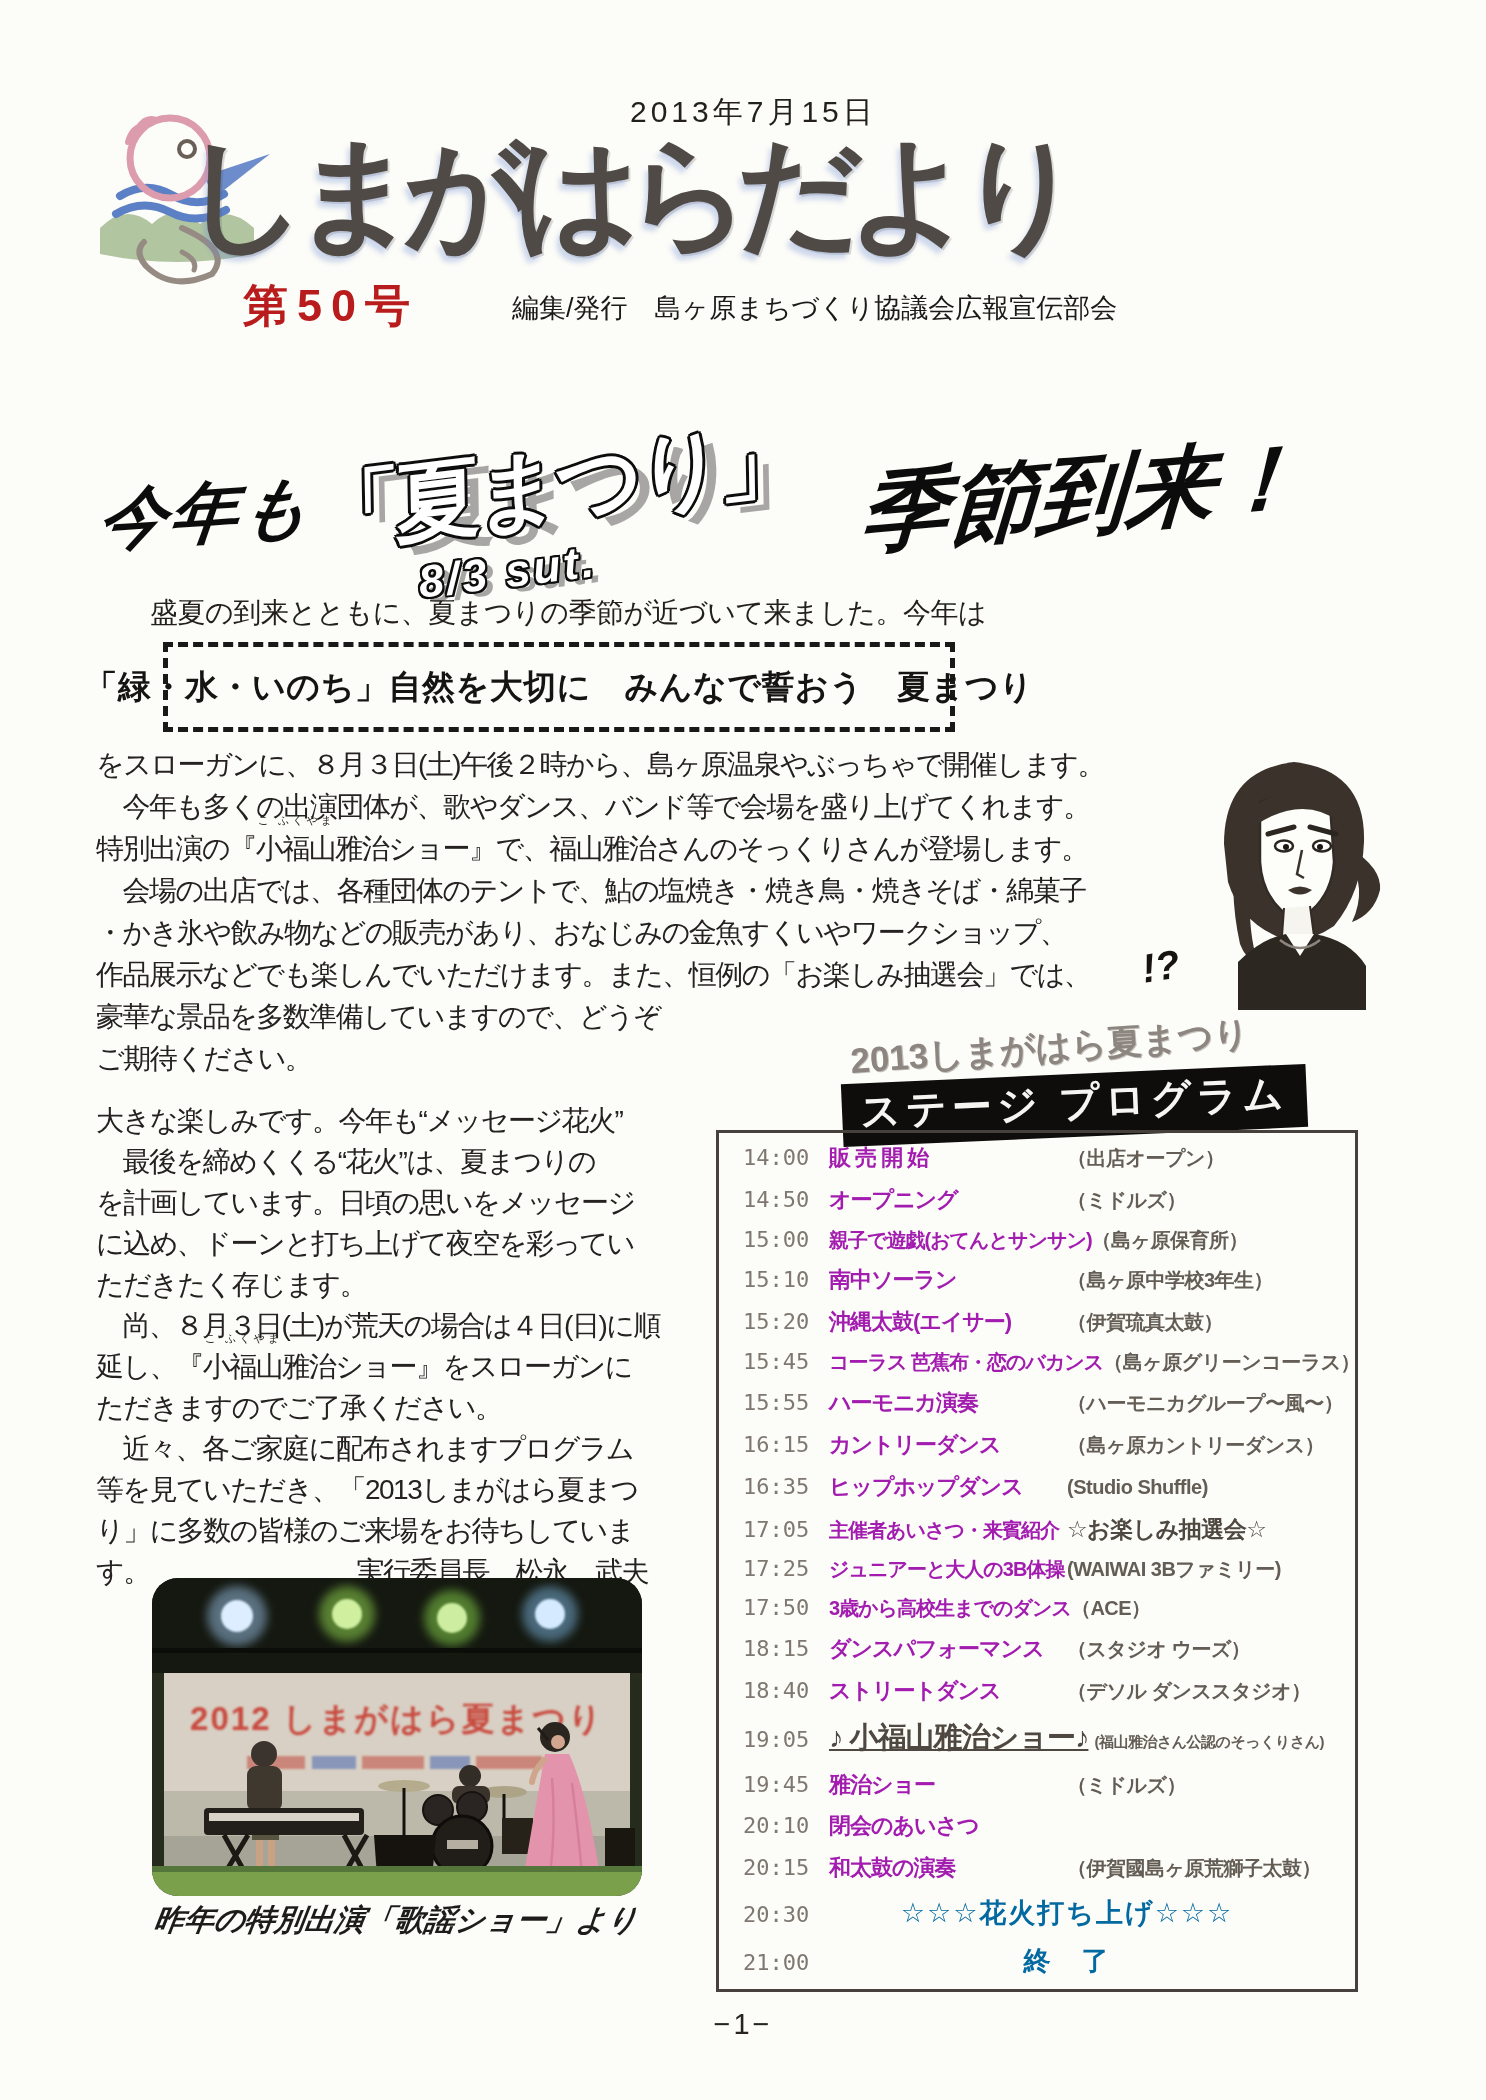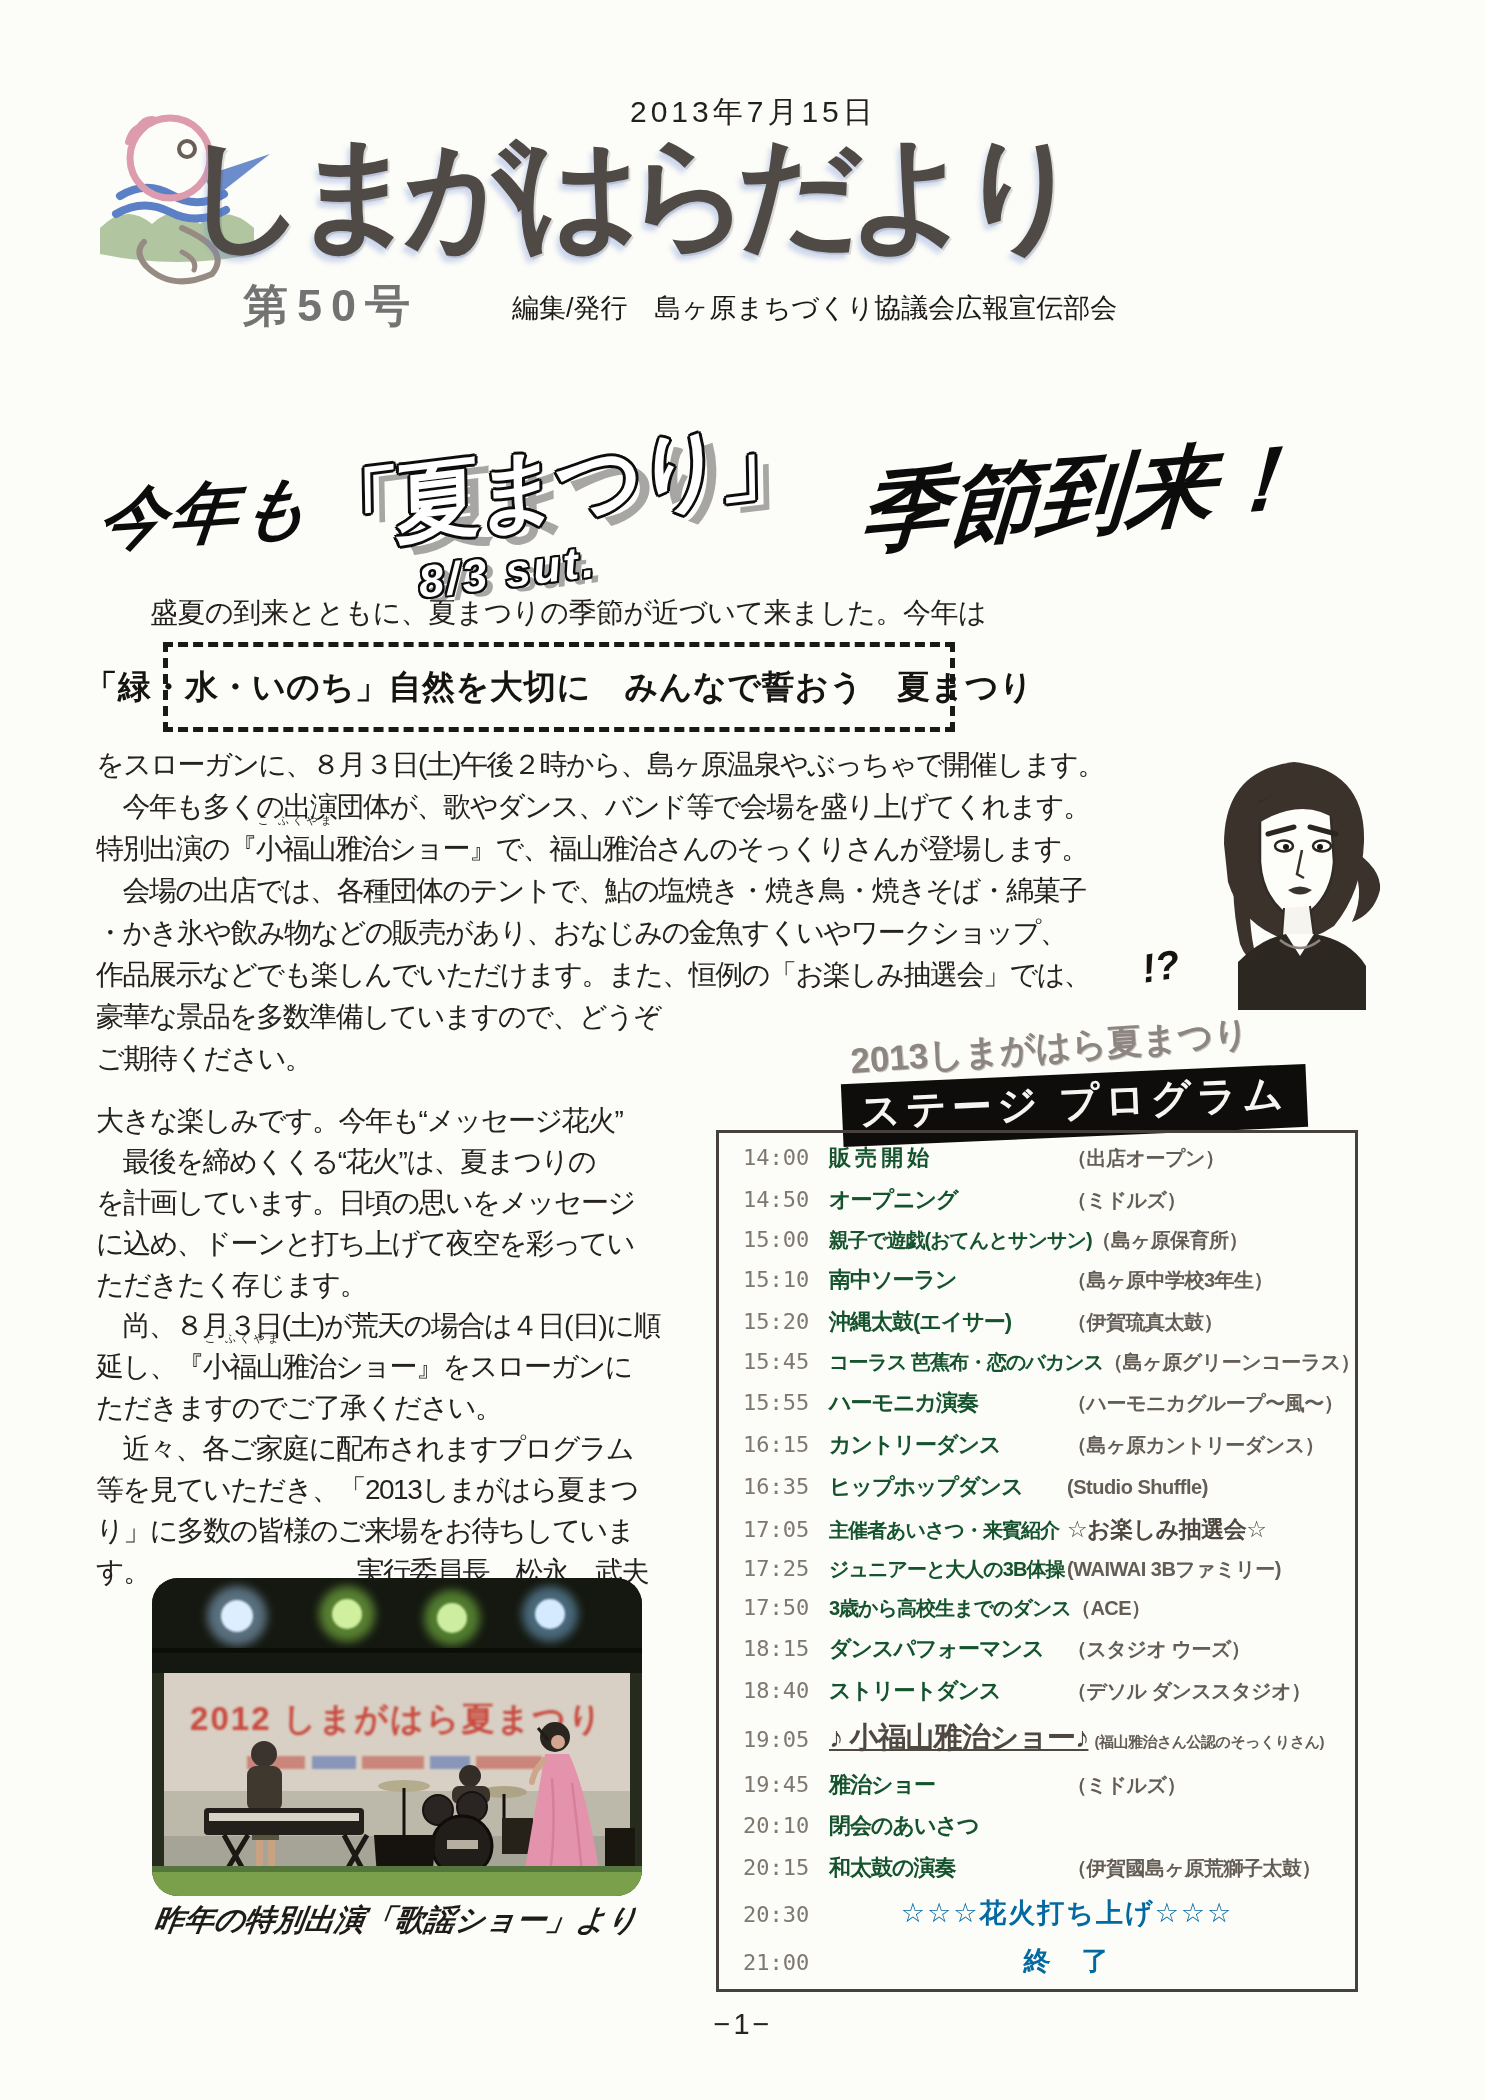--- a/index.html
+++ b/index.html
@@ -7,21 +7,21 @@
         font-family:"Liberation Sans","DejaVu Sans",sans-serif;color:#221f1c;overflow:hidden;}
 
   .date{position:absolute;top:92px;left:630px;font-size:30px;letter-spacing:4px;font-weight:500;}
 
   .logo{position:absolute;top:102px;left:86px;width:205px;height:195px;}
 
   .title{position:absolute;top:112px;left:182px;margin:0;font-size:124px;font-weight:900;
          letter-spacing:-16px;color:#4f4a45;white-space:nowrap;
          text-shadow:-3px 6px 5px rgba(108,140,212,.32), 2px 2px 0 rgba(80,74,68,.18);}
 
-  .issue{position:absolute;top:276px;left:243px;font-size:45px;font-weight:800;letter-spacing:9px;color:#737373;}
+  .issue{position:absolute;top:276px;left:243px;font-size:45px;font-weight:800;letter-spacing:9px;color:#b91c1c;}
   .publisher{position:absolute;top:290px;left:512px;font-size:27px;color:#1c1a18;}
 
   .headline{position:absolute;top:428px;left:96px;width:1340px;height:190px;}
   .h-pre{position:absolute;left:4px;top:40px;font-size:68px;font-weight:900;font-style:italic;
          transform:skewX(-10deg) rotate(-4deg);color:#0c0c0c;letter-spacing:2px;}
   .h-quote{position:absolute;left:218px;top:0px;font-size:86px;font-weight:900;letter-spacing:-6px;
          color:#ffffff;transform:rotate(-7deg) skewX(-6deg);white-space:nowrap;
          text-shadow:-3px 0 #0d0d0d,3px 0 #0d0d0d,0 -3px #0d0d0d,0 3px #0d0d0d,
                      -2px -2px #0d0d0d,2px 2px #0d0d0d,-2px 2px #0d0d0d,2px -2px #0d0d0d,
                      14px 11px 0 rgba(158,156,154,.9);}
@@ -57,21 +57,21 @@
         text-shadow:1px 1px 0 rgba(140,133,126,.5);}
   .prog-title{position:absolute;left:842px;top:1074px;background:#0e0d0c;color:#f6f5f2;font-size:40px;
         font-weight:900;padding:1px 18px 7px;transform:rotate(-2.5deg);letter-spacing:5px;white-space:nowrap;}
 
   .prog-table{position:absolute;left:716px;top:1130px;width:642px;height:862px;border:3px solid #46413c;
         box-sizing:border-box;display:flex;flex-direction:column;justify-content:space-around;
         padding:4px 0;}
   .prow{display:flex;align-items:baseline;padding-left:24px;}
   .ptime{flex:0 0 86px;font-family:"DejaVu Sans Mono","Liberation Mono",monospace;font-size:22px;
         color:#7e7871;letter-spacing:0px;}
-  .pevent{flex:0 0 238px;font-size:22px;font-weight:700;color:#14532d;letter-spacing:-1px;white-space:nowrap;}
+  .pevent{flex:0 0 238px;font-size:22px;font-weight:700;color:#a21caf;letter-spacing:-1px;white-space:nowrap;}
   .pevent.long{font-size:20px;}
   .pevent.big{font-size:29px;font-weight:900;color:#4e4841;letter-spacing:-1px;text-decoration:underline;}
   .prow.big-row .pevent{flex:0 0 auto;margin-right:6px;}
   .pgroup{flex:1;font-size:20px;font-weight:700;color:#635d55;letter-spacing:-0.5px;white-space:nowrap;}
   .pgroup.small{font-size:15px;}
   .pgroup.star{font-size:23px;font-weight:900;color:#4e4841;}
   .pcenter{flex:1;text-align:center;padding-right:50px;font-size:27px;font-weight:900;color:#0369a1;letter-spacing:2px;}
 
   .photo{position:absolute;left:152px;top:1578px;width:490px;height:318px;border-radius:26px;overflow:hidden;}
   .caption{position:absolute;left:150px;top:1900px;width:492px;text-align:center;font-size:30px;

